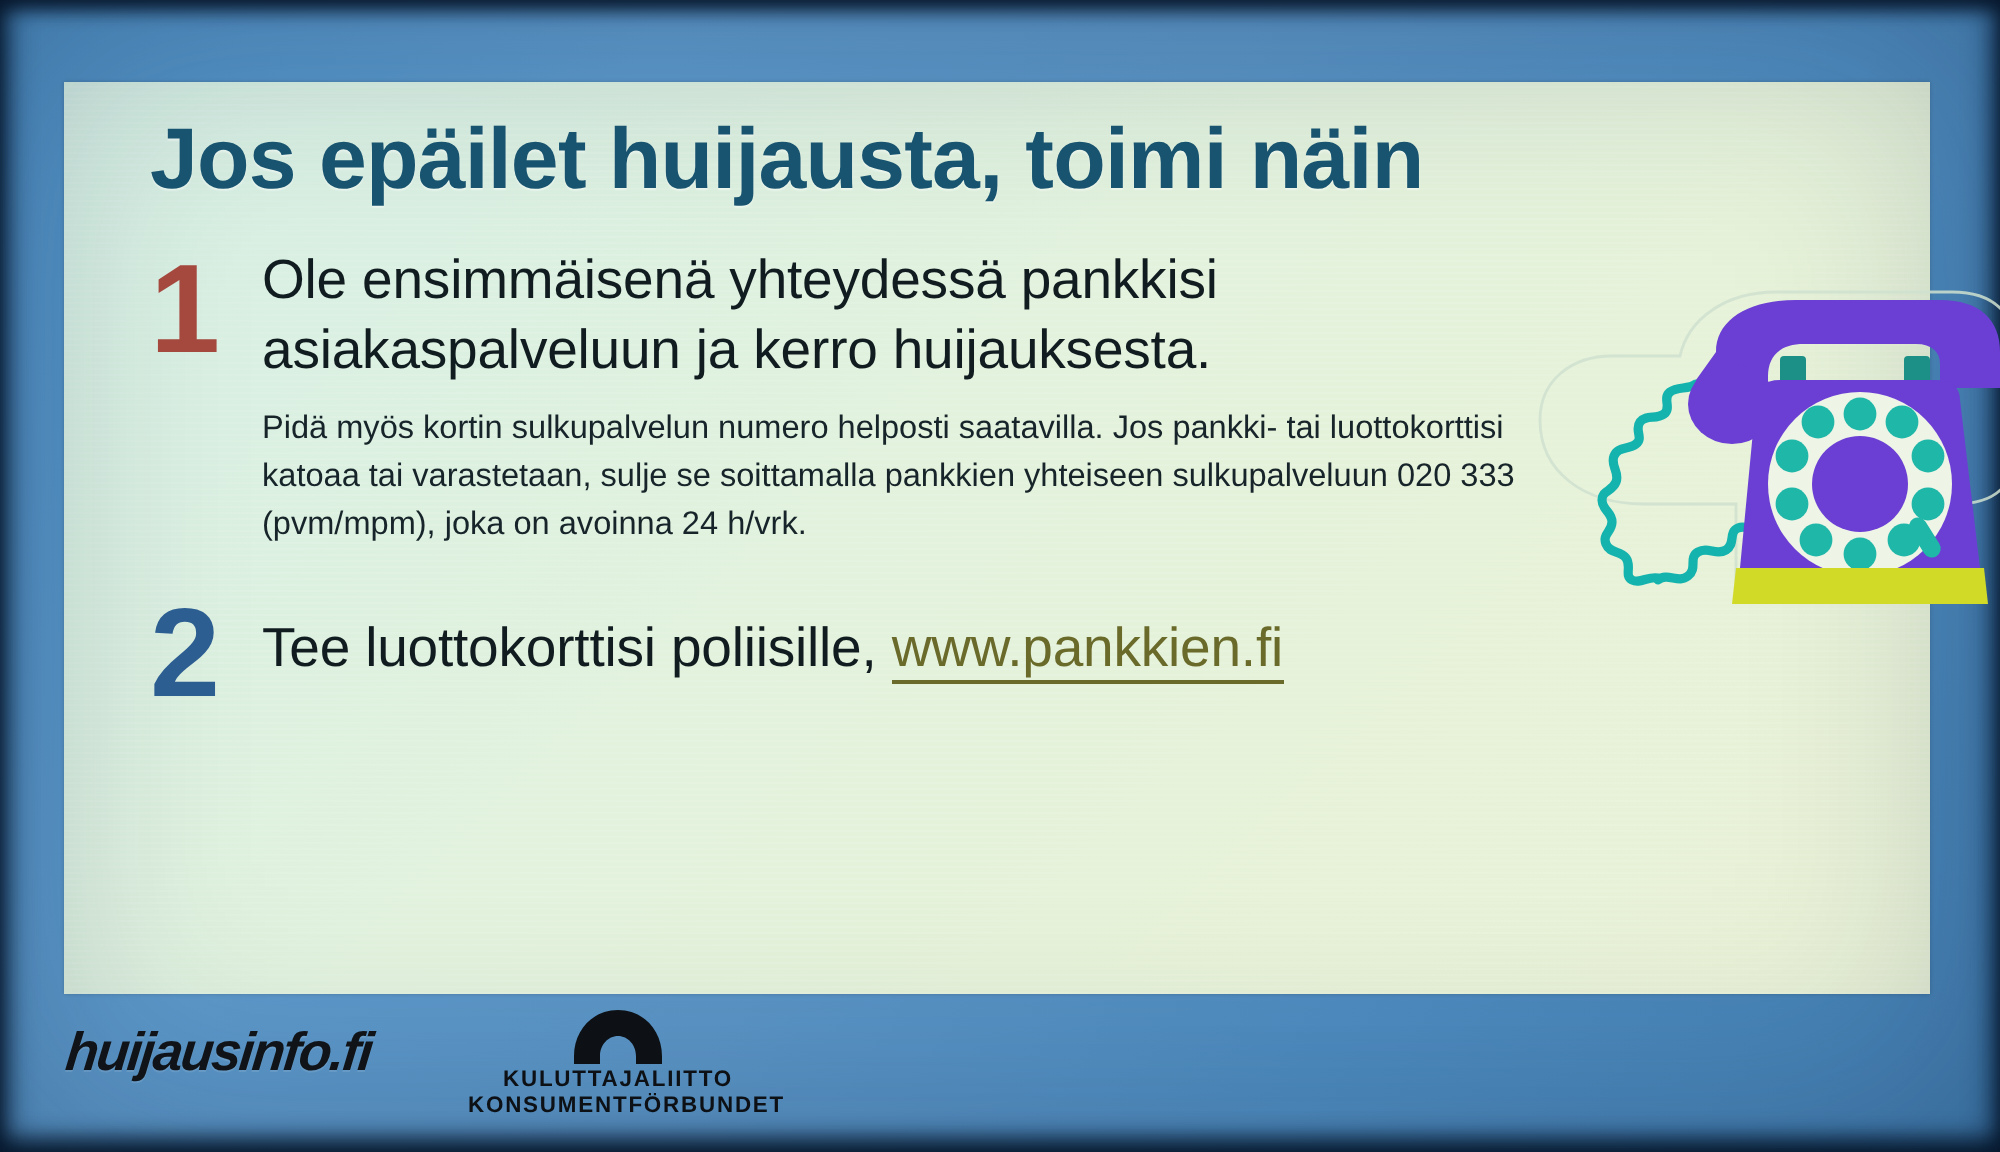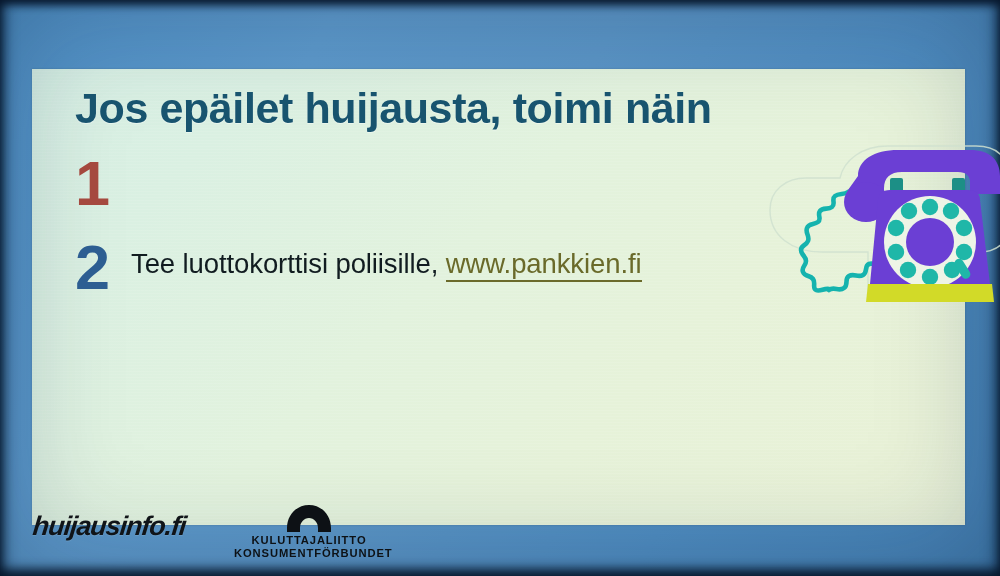--- a/index.html
+++ b/index.html
@@ -51,21 +51,20 @@
     width: 933px;
     height: 456px;
     background:
       linear-gradient(135deg,
         #d6efe4 0%,
         #daf0e2 18%,
         #e2f2dd 44%,
         #e6f2d9 66%,
         #e9f1d6 100%);
     box-shadow: 0 0 2px rgba(0,0,0,.18);
-    margin-top: 28px;
   }
   
   #card::before {
     content: "";
     position: absolute;
     inset: 0;
     background-image:
       repeating-linear-gradient(0deg, rgba(255,255,255,.16) 0 1px, rgba(0,0,0,0) 1px 3px);
     opacity: .5;
     pointer-events: none;
@@ -204,20 +203,22 @@
   <div id="card">
 
     <div class="content">
 
       <h1 id="headline">Jos epäilet huijausta, toimi näin</h1>
 
 
       <div class="step" id="step1">
         <div class="step-num">1</div>
         <div class="step-body">
+          <p class="step-lead">Ole ensimmäisenä yhteydessä pankkisi asiakaspalveluun ja kerro huijauksesta.</p>
+          <p id="step1-detail">Pidä myös kortin sulkupalvelun numero helposti saatavilla. Jos pankki- tai luottokorttisi katoaa tai varastetaan, sulje se soittamalla pankkien yhteiseen sulkupalveluun 020 333 (pvm/mpm), joka on avoinna 24 h/vrk.</p>
         </div>
       </div>
 
       <div class="step" id="step2">
         <div class="step-num">2</div>
         <div class="step-body">
           <p class="step-lead"><span>Tee luottokorttisi poliisille, </span><a id="poliisi-link" href="#">www.pankkien.fi</a></p>
         </div>
       </div>
 

